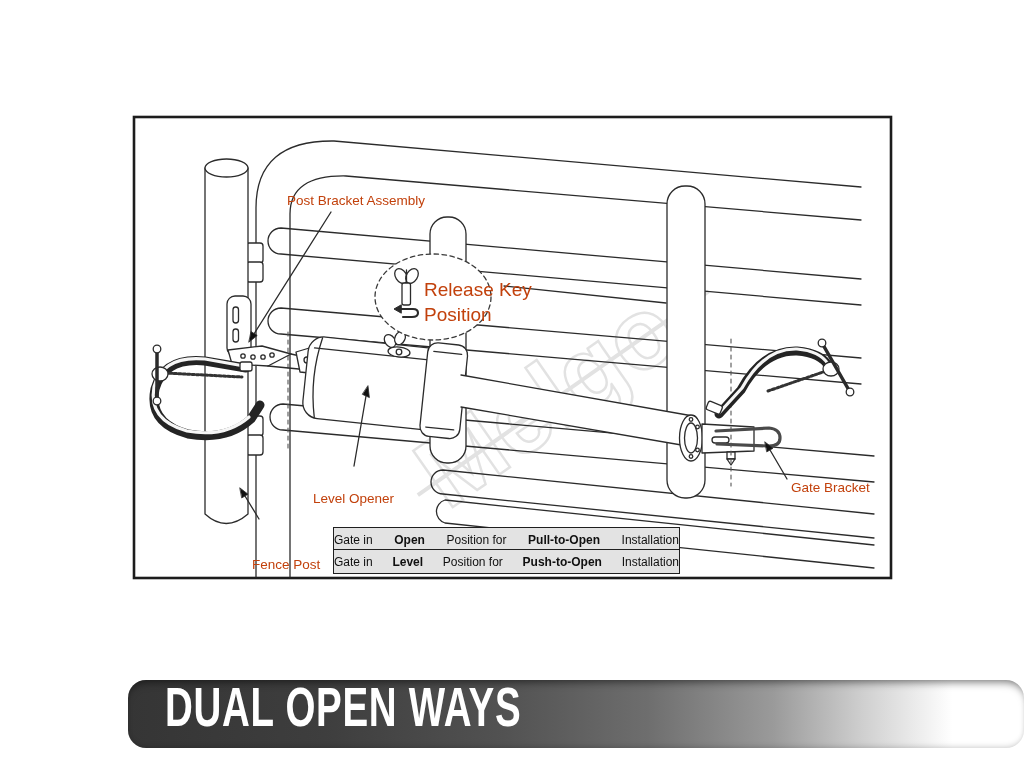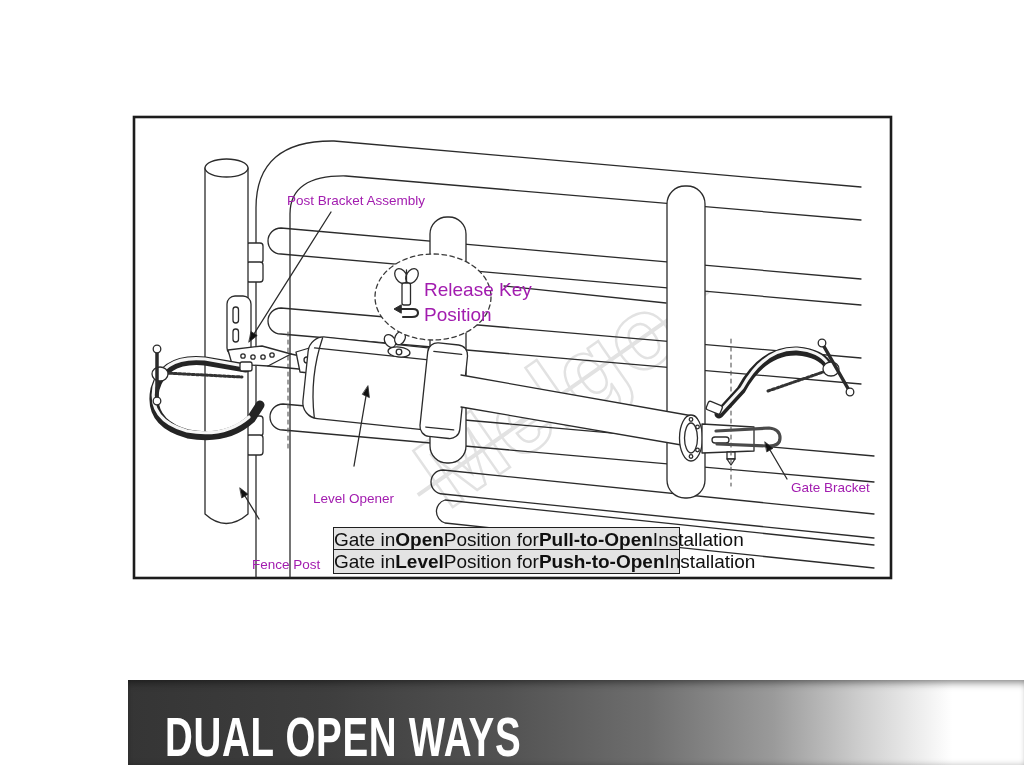--- a/index.html
+++ b/index.html
@@ -1,31 +1,31 @@
 <!DOCTYPE html>
 <html><head>
 <meta charset="utf-8">
 <style>
   html,body{margin:0;padding:0;background:#ffffff;}
   #stage{position:relative;width:1024px;height:768px;background:#fff;overflow:hidden;
          font-family:"Liberation Sans",sans-serif;color:#151515;}
   #lineart{position:absolute;left:0;top:0;}
-  .lbl{position:absolute;font-size:13.5px;color:#a21caf;white-space:nowrap;line-height:1;}
+  .lbl{position:absolute;font-size:13.5px;color:#c2410c;white-space:nowrap;line-height:1;}
   .lbl-sm{font-size:19px;}
   .info-row{position:absolute;left:333px;width:345px;height:23px;background:#e3e3e3;
-            border:1.5px solid #1f1f1f;display:flex;align-items:center;justify-content:flex-start;
-            font-size:19px;white-space:nowrap;color:#101010;}
+            border:1.5px solid #1f1f1f;display:flex;align-items:center;justify-content:space-between;
+            font-size:12px;white-space:nowrap;color:#101010;}
   .info-row .em{font-weight:bold;}
   #info-row-1{top:527px;border-bottom:none;}
   #info-row-2{top:549px;}
-  #banner{position:absolute;left:128px;top:680px;width:896px;height:85px;
+  #banner{position:absolute;left:128px;top:680px;width:896px;height:68px;
           background:linear-gradient(90deg,#353535 0%,#3e3e3e 22%,#525252 42%,#6e6e6e 58%,
                      #9a9a9a 72%,#cfcfcf 82%,#ffffff 92%,#ffffff 100%);
           box-shadow:inset 0 7px 9px -5px rgba(0,0,0,0.55), inset 0 -4px 6px -4px rgba(0,0,0,0.25);
-          display:flex;align-items:flex-end;}
+          display:flex;align-items:flex-start;border-radius:18px;}
   #banner-title{color:#ffffff;font-weight:bold;font-size:55px;letter-spacing:1px;
                 transform:scaleX(0.70);transform-origin:left center;margin-left:37px;
                 line-height:1;white-space:nowrap;}
 </style>
 </head>
 <body>
 
 <div id="stage">
 
   <svg id="lineart" width="1024" height="768" viewBox="0 0 1024 768">

